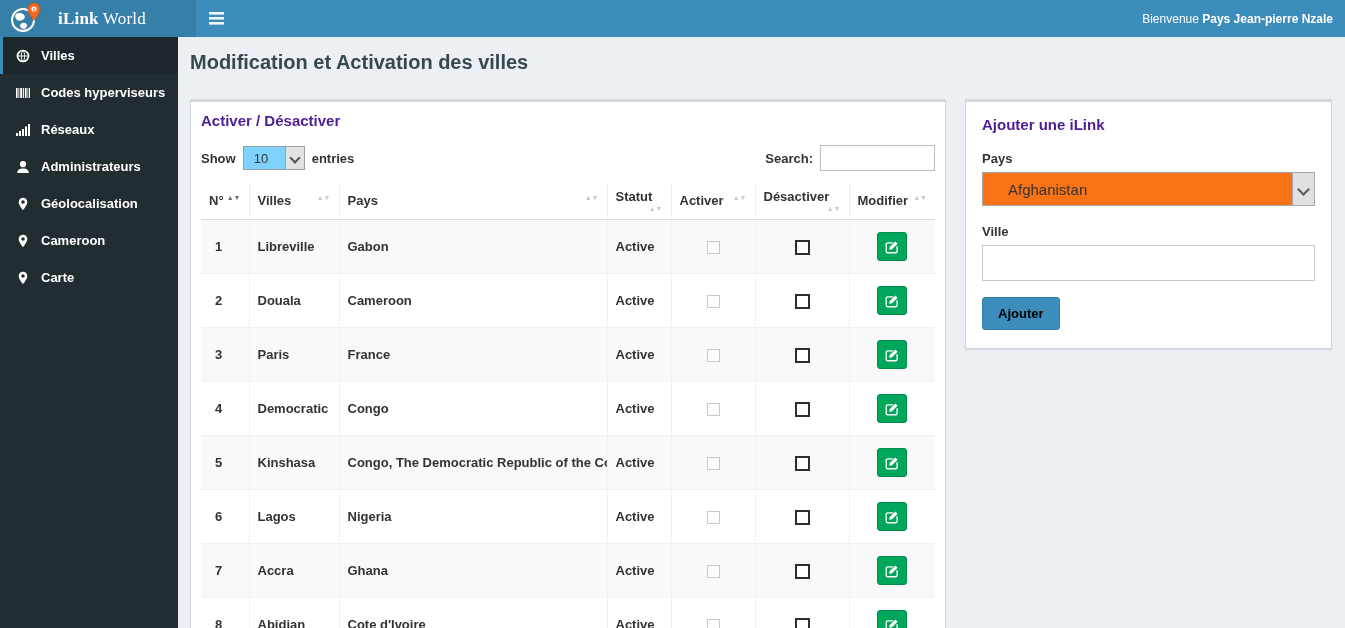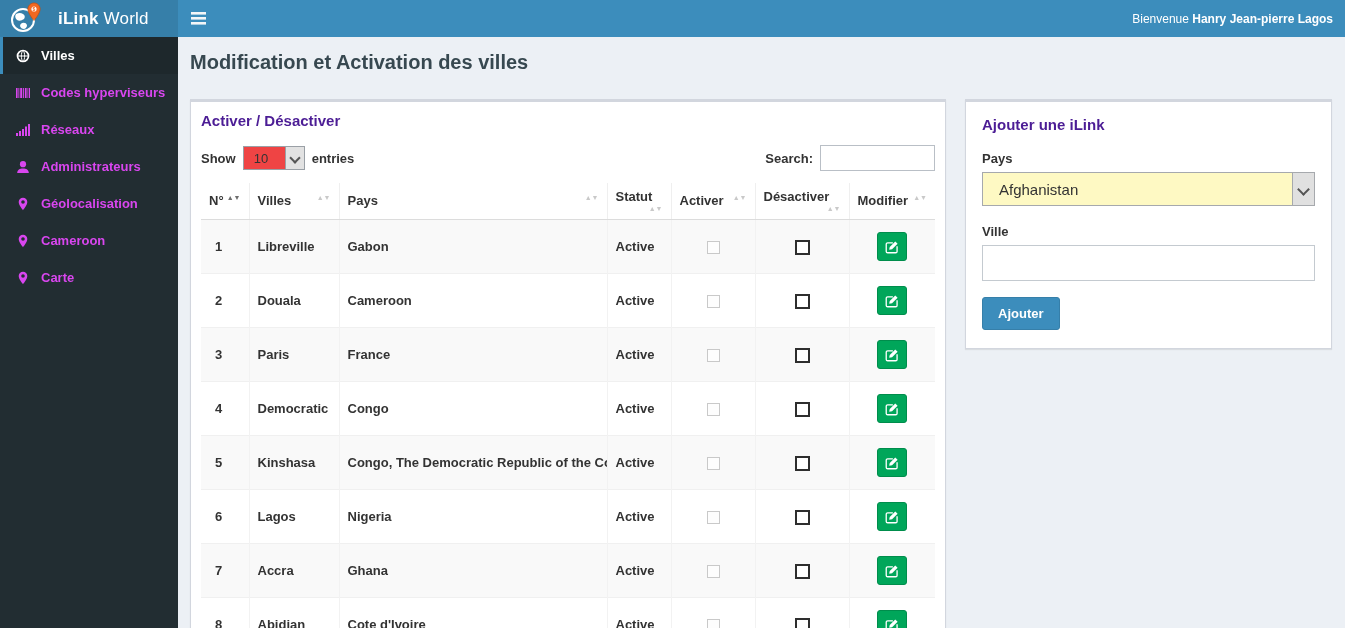--- a/index.html
+++ b/index.html
@@ -4,37 +4,37 @@
 <style>
   * { margin:0; padding:0; box-sizing:border-box; }
   html,body { width:1345px; height:628px; overflow:hidden; }
   body {
     font-family:"Liberation Sans","DejaVu Sans",sans-serif;
     background:#ecf0f5; color:#333; position:relative;
   }
   
   .topbar { display:flex; height:37px; width:100%; }
   .logo {
-    width:178px; background:#367fa9; color:#fff; display:flex;
-    align-items:center; padding-left:9px; flex:none;
+    width:196px; background:#367fa9; color:#fff; display:flex;
+    align-items:center; padding-left:9px; flex:none;font-family:Liberation Serif, serif;
   }
   .logo .brand { font-size:17px; margin-left:13px; letter-spacing:.2px; white-space:nowrap; }
   .logo .brand b { font-weight:700; }
   .navbar { flex:1; background:#3c8dbc; display:flex; align-items:center; }
   .hamburger { margin-left:13px; cursor:pointer; display:flex; align-items:center; }
   .welcome { margin-left:auto; margin-right:12px; color:#fff; font-size:12px; }
   .welcome b { font-weight:700; }
   
   .sidebar {
     position:absolute; left:0; top:37px; bottom:0; width:178px;
     background:#222d32;
   }
   .side-item {
     height:37px; display:flex; align-items:center; padding-left:15px;
-    color:#d946ef; font-size:13px; font-weight:600; cursor:pointer;
+    color:#ffffff; font-size:13px; font-weight:600; cursor:pointer;
   }
   .side-item .icon { width:16px; display:flex; justify-content:center; margin-right:10px; flex:none; }
   .side-item.active { background:#1e282c; color:#fff; border-left:3px solid #3c8dbc; padding-left:12px; }
   
   .content { position:absolute; left:178px; top:37px; right:0; bottom:0; padding:8px 13px 0 12px; }
   h1.page-title { font-size:20px; font-weight:600; color:#374850; margin:6px 0 25px 0; }
   .cols { display:flex; align-items:flex-start; gap:19px; }
   .box {
     background:#fff; border:1px solid #d2d6de; border-top:3px solid #d2d6de;
     box-shadow:0 1px 1px rgba(0,0,0,.08);
@@ -50,21 +50,21 @@
     content:""; position:absolute; right:1px; top:1px; bottom:1px; width:18px;
     background:#e2e2e2; border-left:1px solid #9aa0a6; pointer-events:none;
   }
   .select-wrap::before {
     content:""; position:absolute; right:6px; top:8px; width:6px; height:6px;
     border-left:2px solid #555; border-bottom:2px solid #555;
     transform:rotate(-45deg); z-index:2; pointer-events:none;
   }
   select.len-select {
     appearance:none; -webkit-appearance:none; height:24px; width:62px;
-    border:1px solid #9aa0a6; background:#ef4444; font-size:13px; color:#333;
+    border:1px solid #9aa0a6; background:#7dd3fc; font-size:13px; color:#333;
     padding:0 24px 0 10px; border-radius:0;
     font-family:"Liberation Sans","DejaVu Sans",sans-serif;
   }
   input.search-input {
     width:115px; height:26px; border:1px solid #b9bfc6; background:#fff;
     padding:0 6px; font-size:13px; font-family:"Liberation Sans","DejaVu Sans",sans-serif;
   }
   
   table.villes { width:100%; border-collapse:collapse; font-size:13px; table-layout:fixed; }
   table.villes th {
@@ -103,30 +103,30 @@
     content:""; position:absolute; right:1px; top:1px; bottom:1px; width:21px;
     background:#e0e0e0; border-left:1px solid #a6a9ad; pointer-events:none;
   }
   .select-wrap-lg::before {
     content:""; position:absolute; right:7px; top:13px; width:7px; height:7px;
     border-left:2px solid #555; border-bottom:2px solid #555;
     transform:rotate(-45deg); z-index:2; pointer-events:none;
   }
   select.pays-select {
     appearance:none; -webkit-appearance:none; width:100%; height:34px;
-    border:1px solid #a6a9ad; background:#fef9c3; font-size:15px; color:#333;
-    padding:0 28px 0 16px; border-radius:0;
+    border:1px solid #a6a9ad; background:#f97316; font-size:15px; color:#333;
+    padding:0 28px 0 25px; border-radius:0;
     font-family:"Liberation Sans","DejaVu Sans",sans-serif;
   }
   input.ville-input {
     width:100%; height:36px; border:1px solid #c4cad0; background:#fff;
     padding:0 10px; font-size:14px; font-family:"Liberation Sans","DejaVu Sans",sans-serif;
   }
   .btn-ajouter {
-    margin-top:16px; background:#3c8dbc; border:1px solid #367fa9; color:#ffffff;
+    margin-top:16px; background:#3c8dbc; border:1px solid #367fa9; color:#000000;
     font-size:13px; font-weight:700; padding:8px 15px; border-radius:3px; cursor:pointer;
     font-family:"Liberation Sans","DejaVu Sans",sans-serif;
   }
 </style>
 </head>
 <body>
 
 <div class="topbar">
   <div class="logo">
     <span style="display:flex;">
@@ -144,21 +144,21 @@
   <div class="navbar">
     <span class="hamburger">
       <svg width="15" height="13" viewBox="0 0 15 13">
         <rect x="0" y="0" width="15" height="2.6" fill="#f3f6f8"></rect>
         <rect x="0" y="5" width="15" height="2.6" fill="#f3f6f8"></rect>
         <rect x="0" y="10" width="15" height="2.6" fill="#f3f6f8"></rect>
       </svg>
     </span>
     <span class="welcome">
       <span>Bienvenue</span>
-      <b>Hanry Jean-pierre Lagos</b>
+      <b>Pays Jean-pierre Nzale</b>
     </span>
   </div>
 </div>
 
 <nav class="sidebar">
   <div class="side-item active">
     <span class="icon">
       <svg width="14" height="14" viewBox="0 0 14 14">
           <circle cx="7" cy="7" r="5.5" fill="none" stroke="currentColor" stroke-width="1.7"></circle>
           <path d="M1.5 7h11M7 1.5c2.2 2 2.2 9 0 11M7 1.5c-2.2 2-2.2 9 0 11" fill="none" stroke="currentColor" stroke-width="1"></path>

